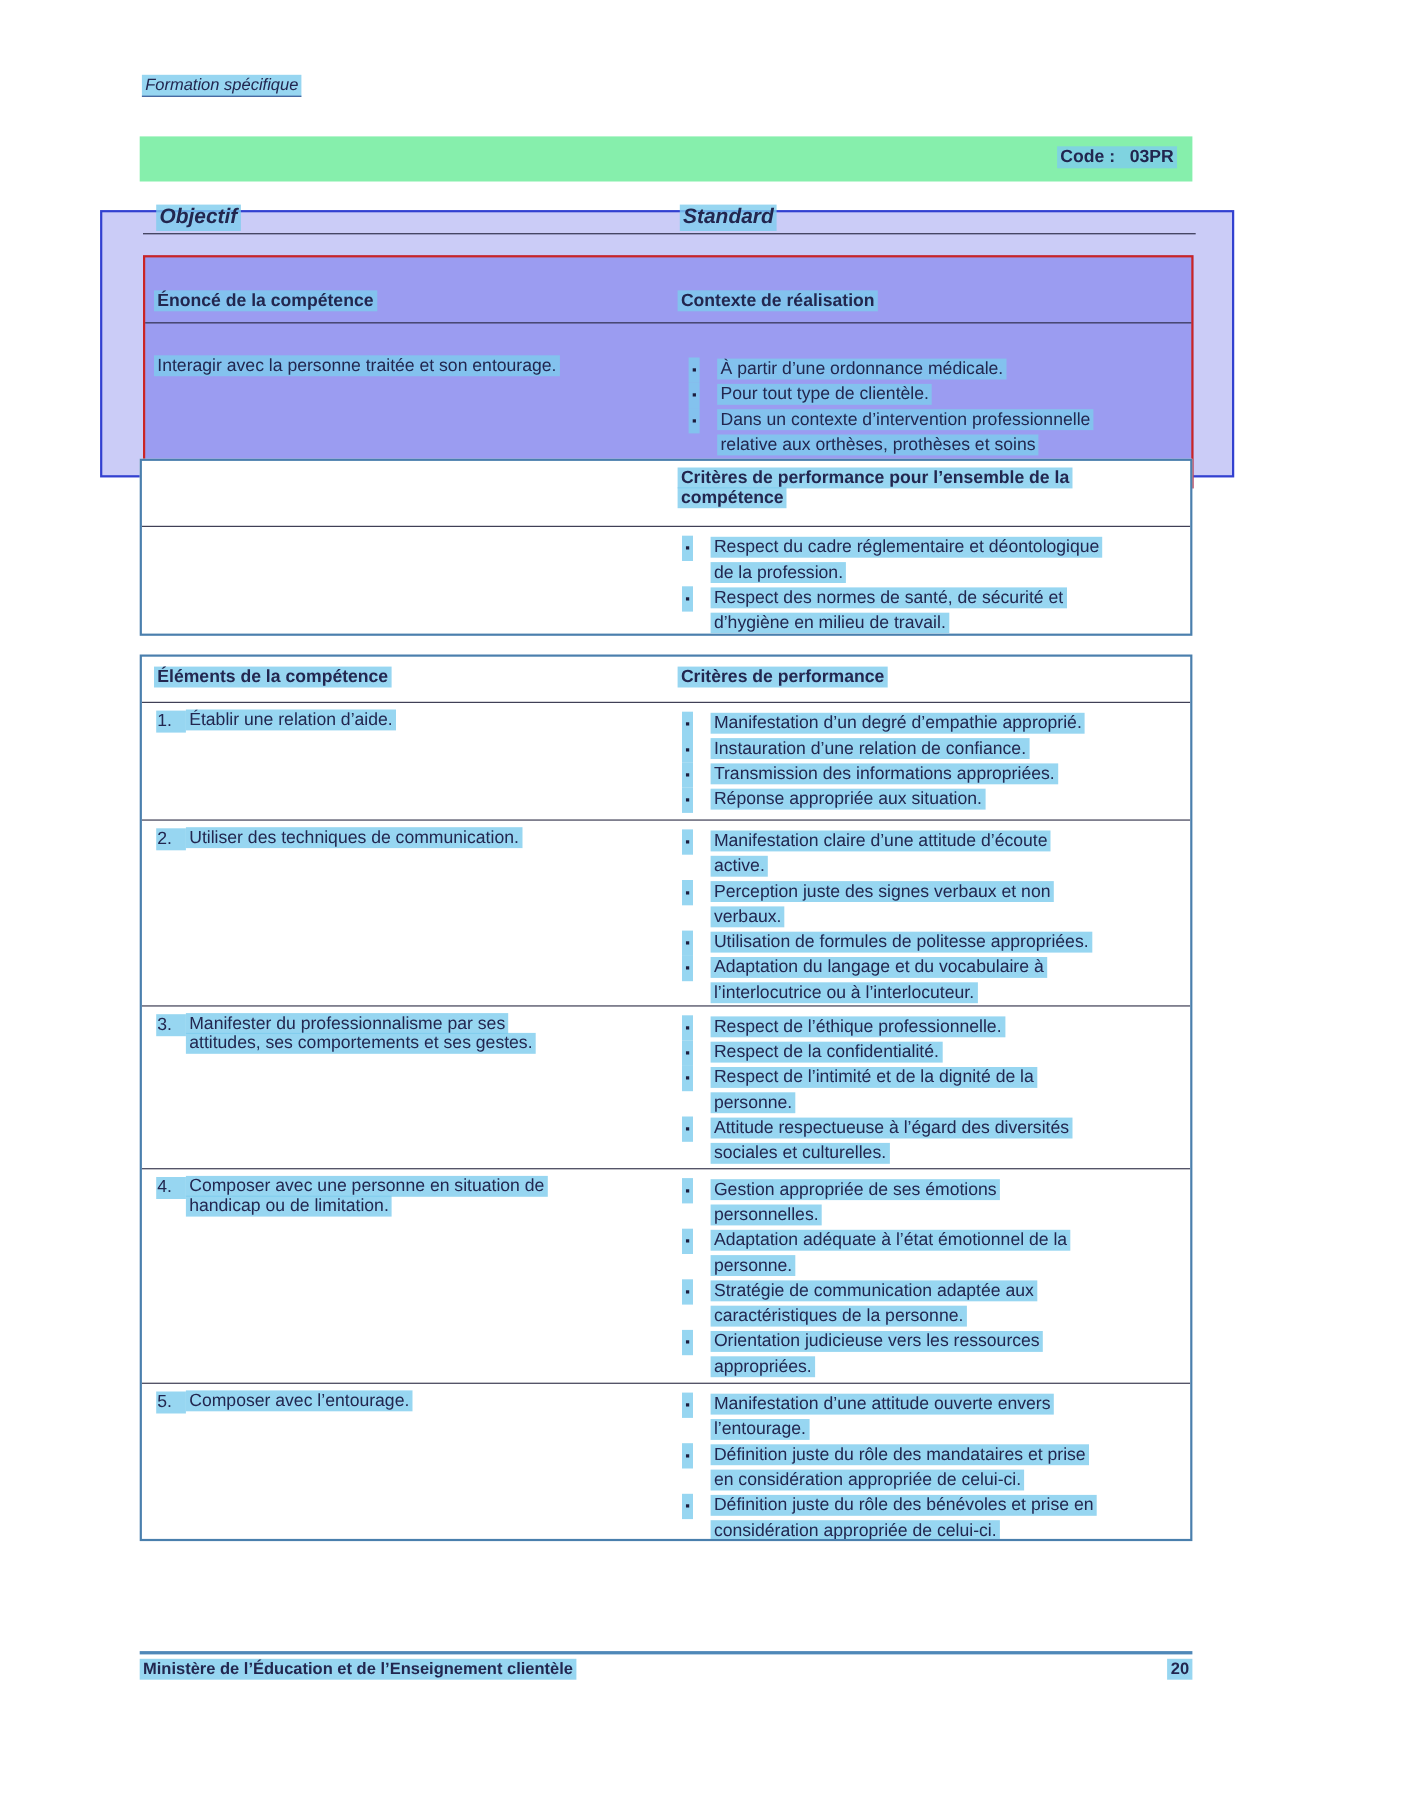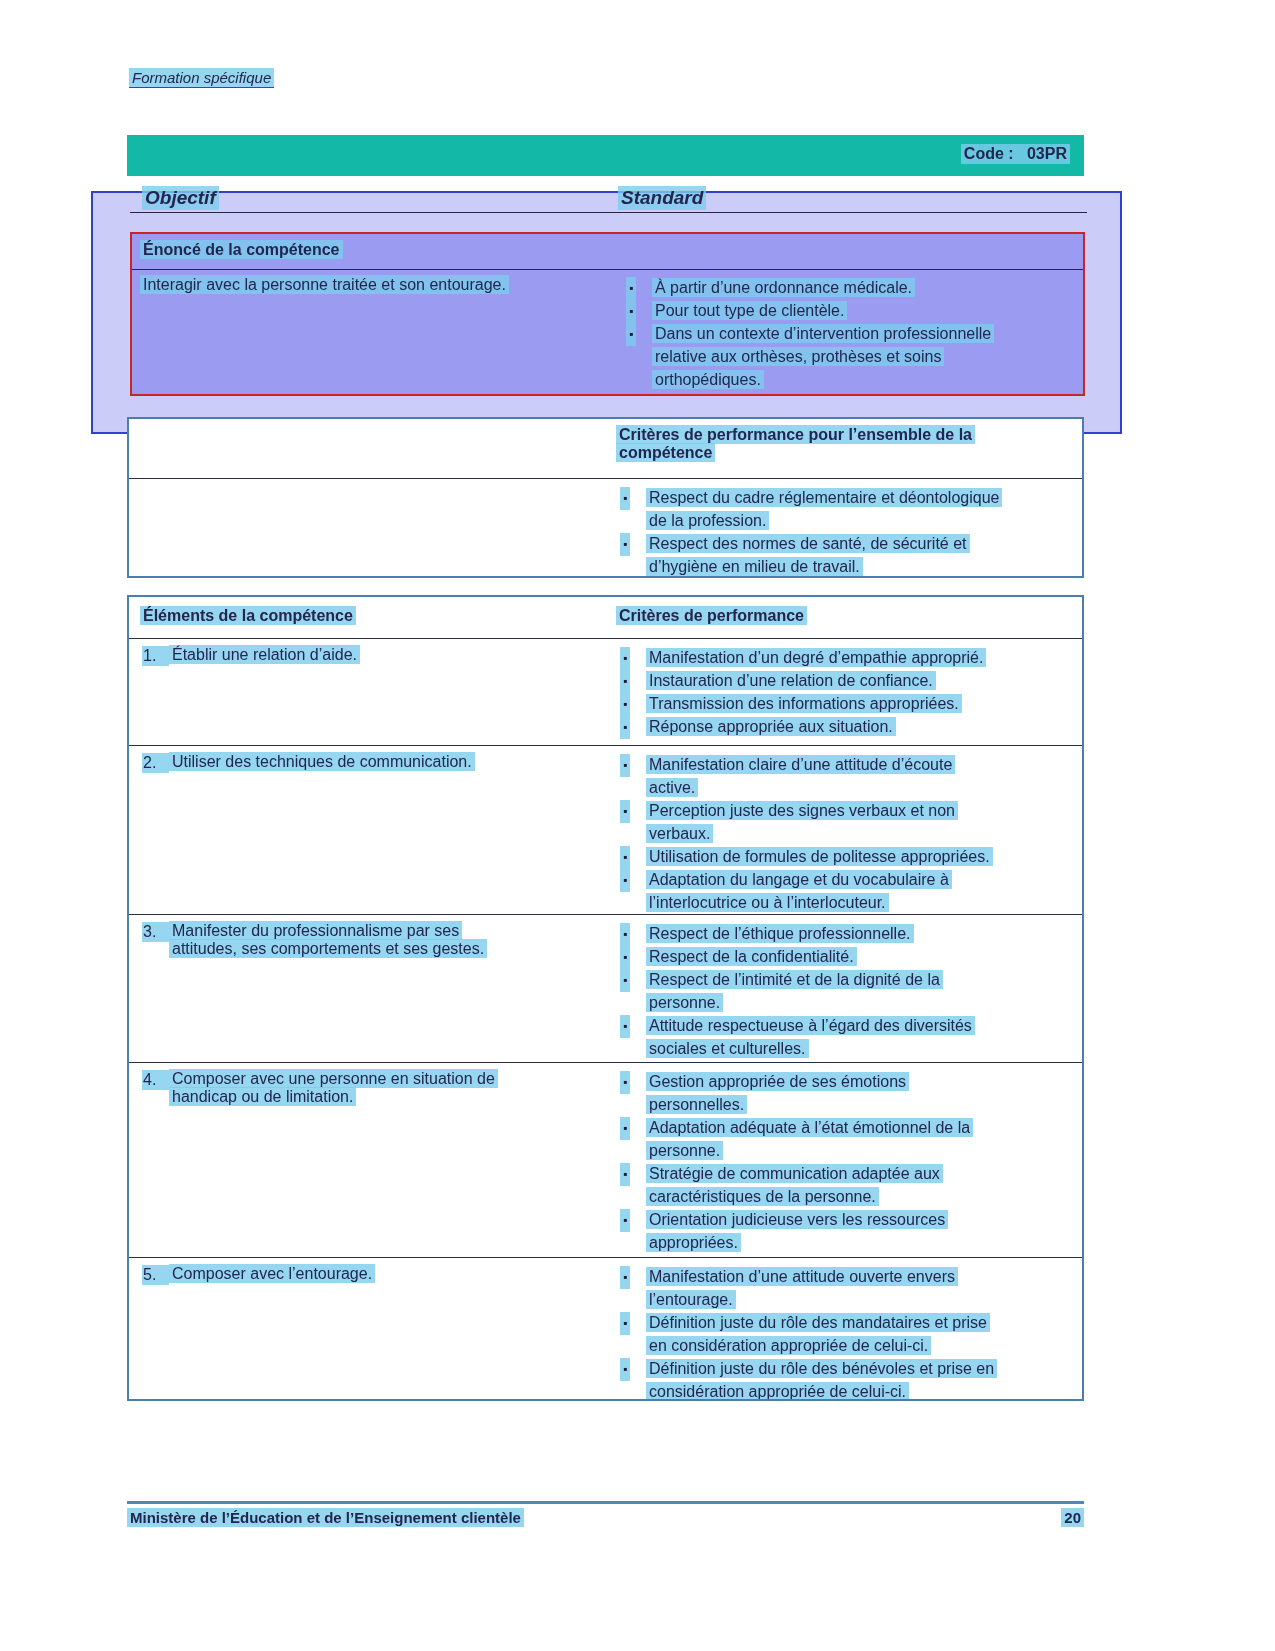--- a/index.html
+++ b/index.html
@@ -18,41 +18,41 @@
     padding:1px 3px;
     -webkit-box-decoration-break: clone;
     box-decoration-break: clone;
   }
   .u { border-bottom:1px solid #2e4e8e; }
 
   
   #doc-label-wrap { left:129px; top:69px; font-size:15px;font-style:italic; }
 
   
-  #header-bar { left:127px; top:135px; width:957px; height:41px; background:#14b8a6; }
+  #header-bar { left:127px; top:124px; width:957px; height:41px; background:#86efac; }
   #code-label { position:absolute; right:14px; top:9px; font-size:16px; white-space:pre; }
 
   
   #selection-region {
     left:91px; top:191px; width:1031px; height:243px;
     background:#cbccf7; border:2px solid #3240d0;
   }
   #heading-row {
     position:absolute; left:37px; top:-7px; width:957px; height:27px;
     border-bottom:1px solid #262640;
   }
   .h-obj { position:absolute; left:12px; top:0; font-size:19px; }
   .h-std { position:absolute; left:488px; top:0; font-size:19px; }
 
   
   #competence-table {
     position:absolute; left:37px; top:39px; width:955px;
     background:#9b9cf1; border:2px solid #cb2424;
   }
-  .ct-row { display:grid; grid-template-columns:478px 1fr; }
+  .ct-row { display:grid; grid-template-columns:478px 1fr;margin-top:24px; }
   .ct-header { height:36px; padding-top:7px; border-bottom:1px solid #262640; }
   .ct-body { height:124px; padding-top:6px; }
   .ct-cell-l { padding-left:8px; }
   .ct-cell-r { padding-left:6px; }
 
   ul { list-style:none; }
   li { position:relative; line-height:23px; }
   .ct-cell-r li { padding:0 30px 0 36px; }
   .ct-cell-r .blt { left:10px; }
   .blt { position:absolute; top:1px; font-size:12px; line-height:21px; color:#1c1c3c; }
@@ -103,20 +103,23 @@
 <div id="selection-region" class="abs">
   <div id="heading-row">
     <span class="h-obj hl b i">Objectif</span>
     <span class="h-std hl b i">Standard</span>
   </div>
 
   <div id="competence-table">
     <div class="ct-row ct-header">
       <div class="ct-cell-l">
         <span class="hl b">Énoncé de la compétence</span>
+      </div>
+      <div class="ct-cell-r">
+        <span class="hl b">Contexte de réalisation</span>
       </div>
     </div>
     <div class="ct-row ct-body">
       <div class="ct-cell-l">
         <span class="hl">Interagir avec la personne traitée et son entourage.</span>
       </div>
       <div class="ct-cell-r">
         <ul>
           <li>
             <span class="blt hl">▪</span>

